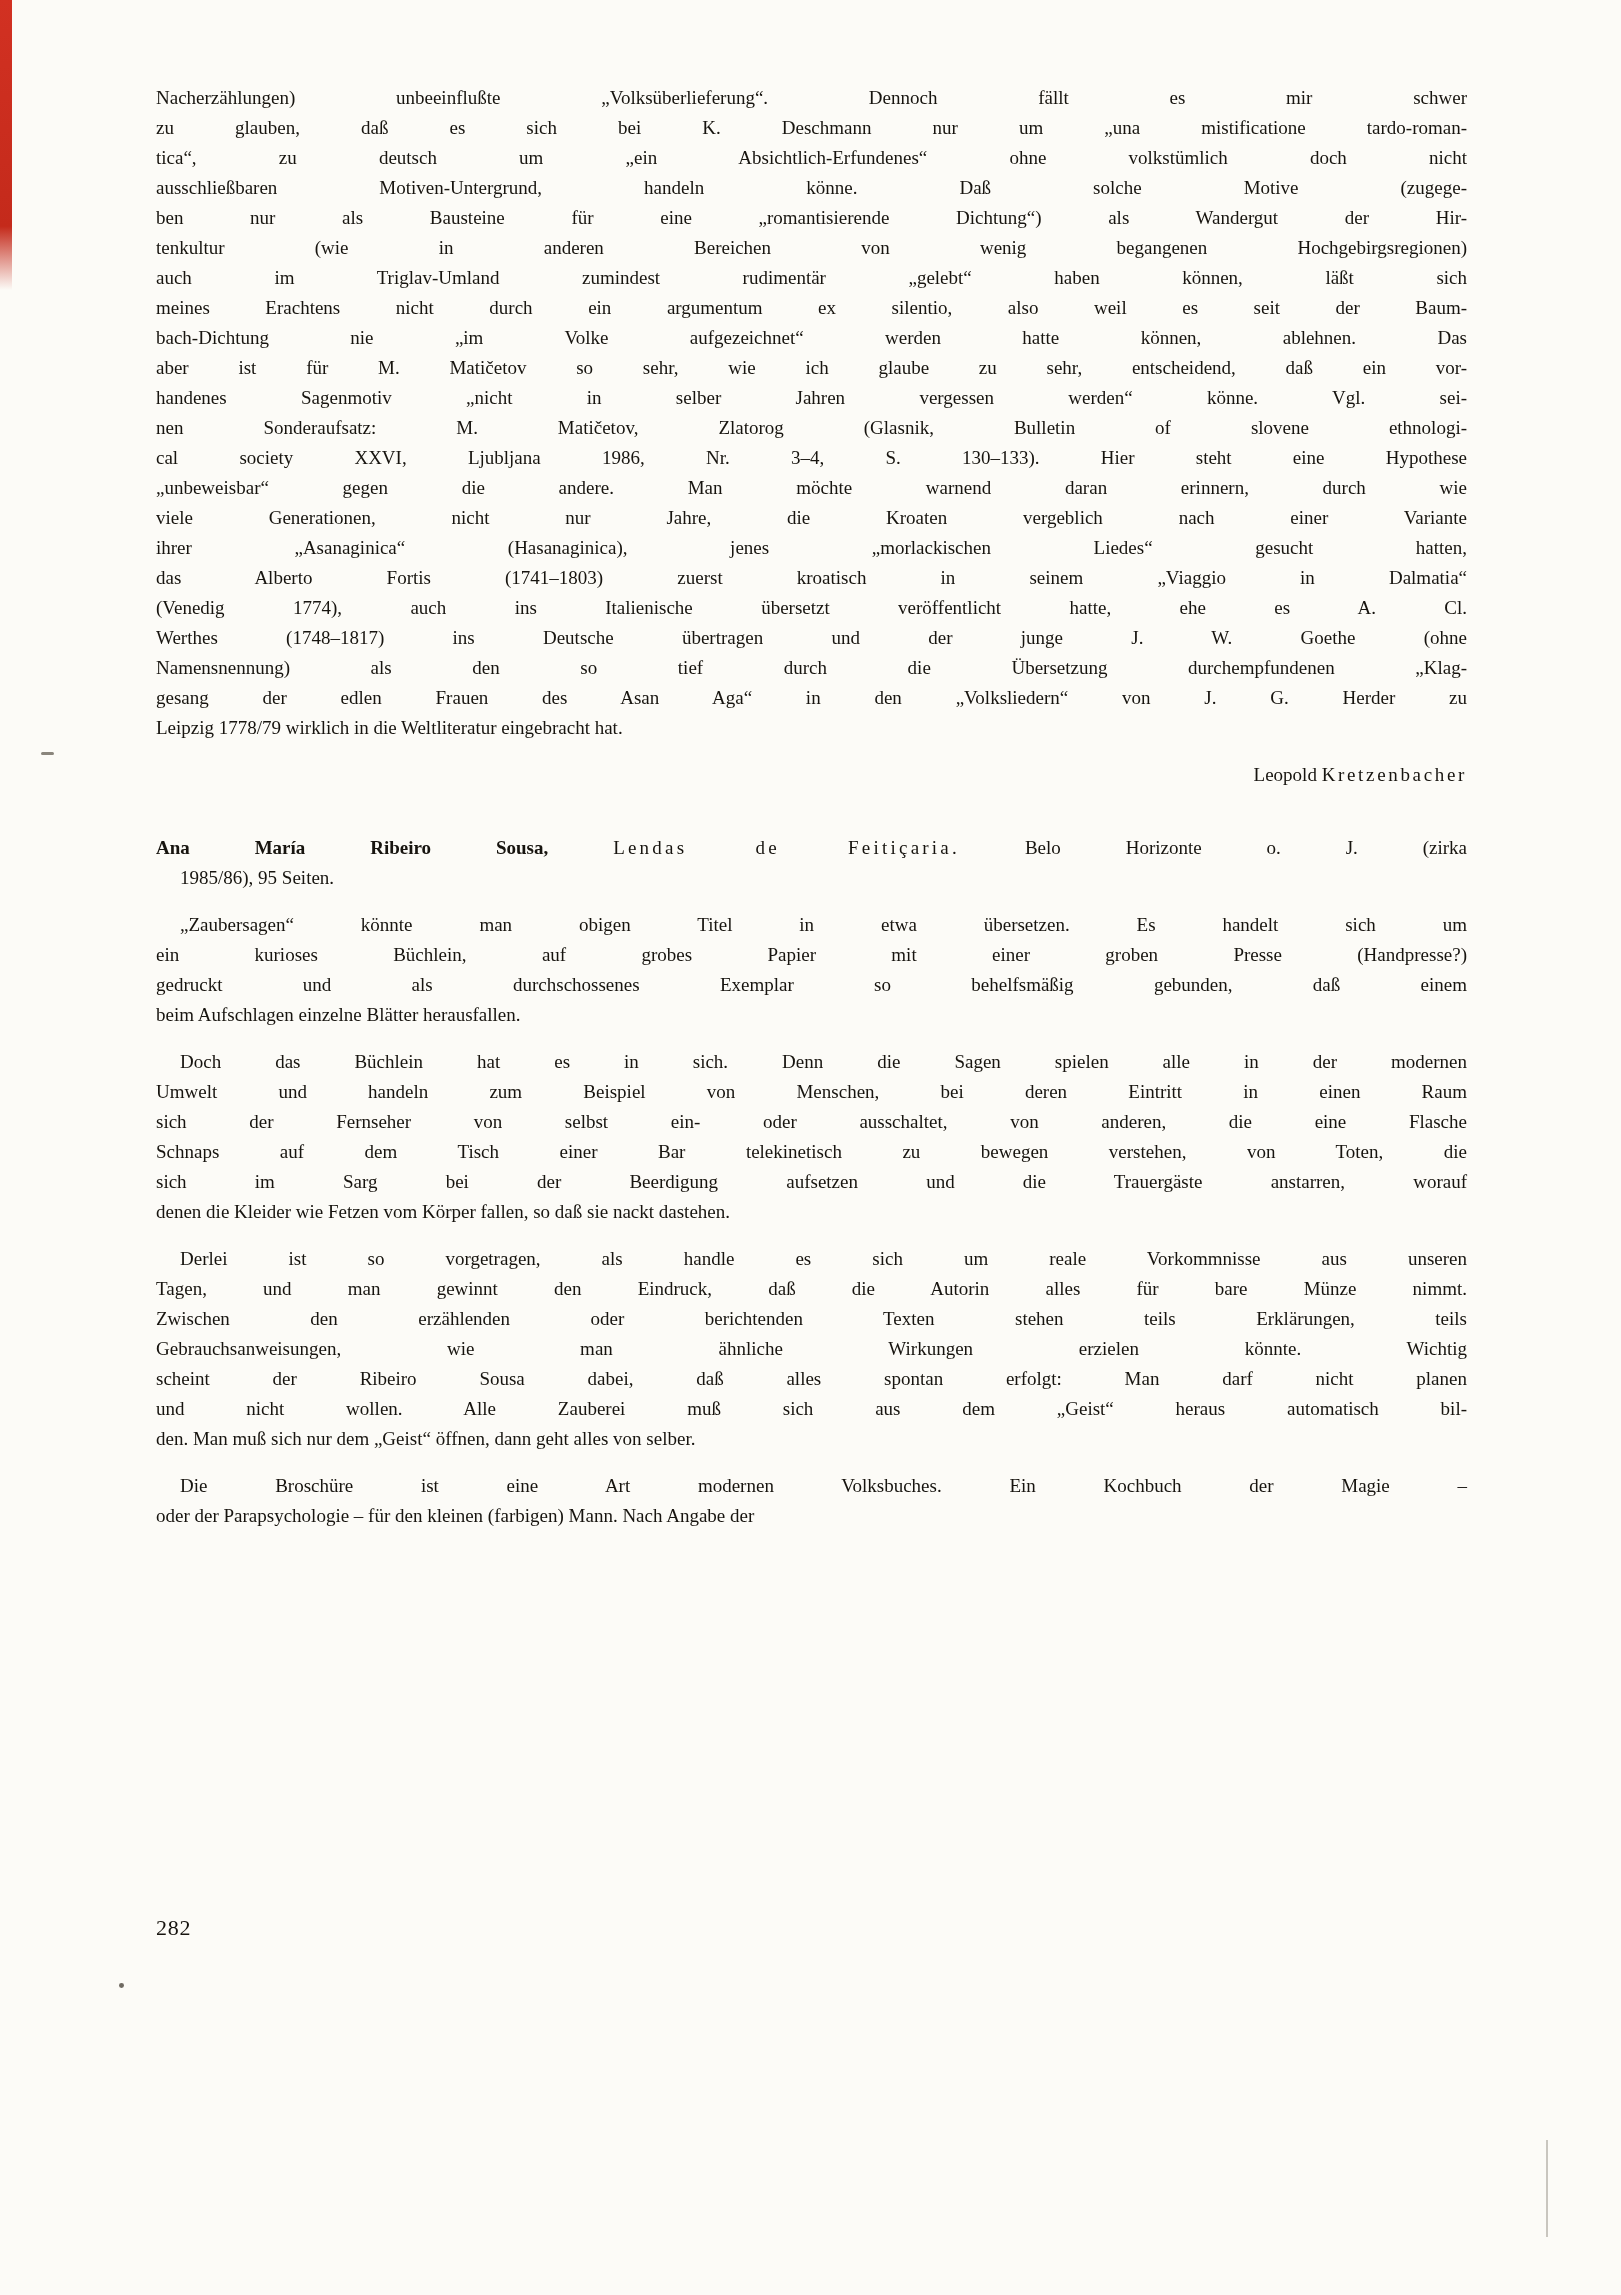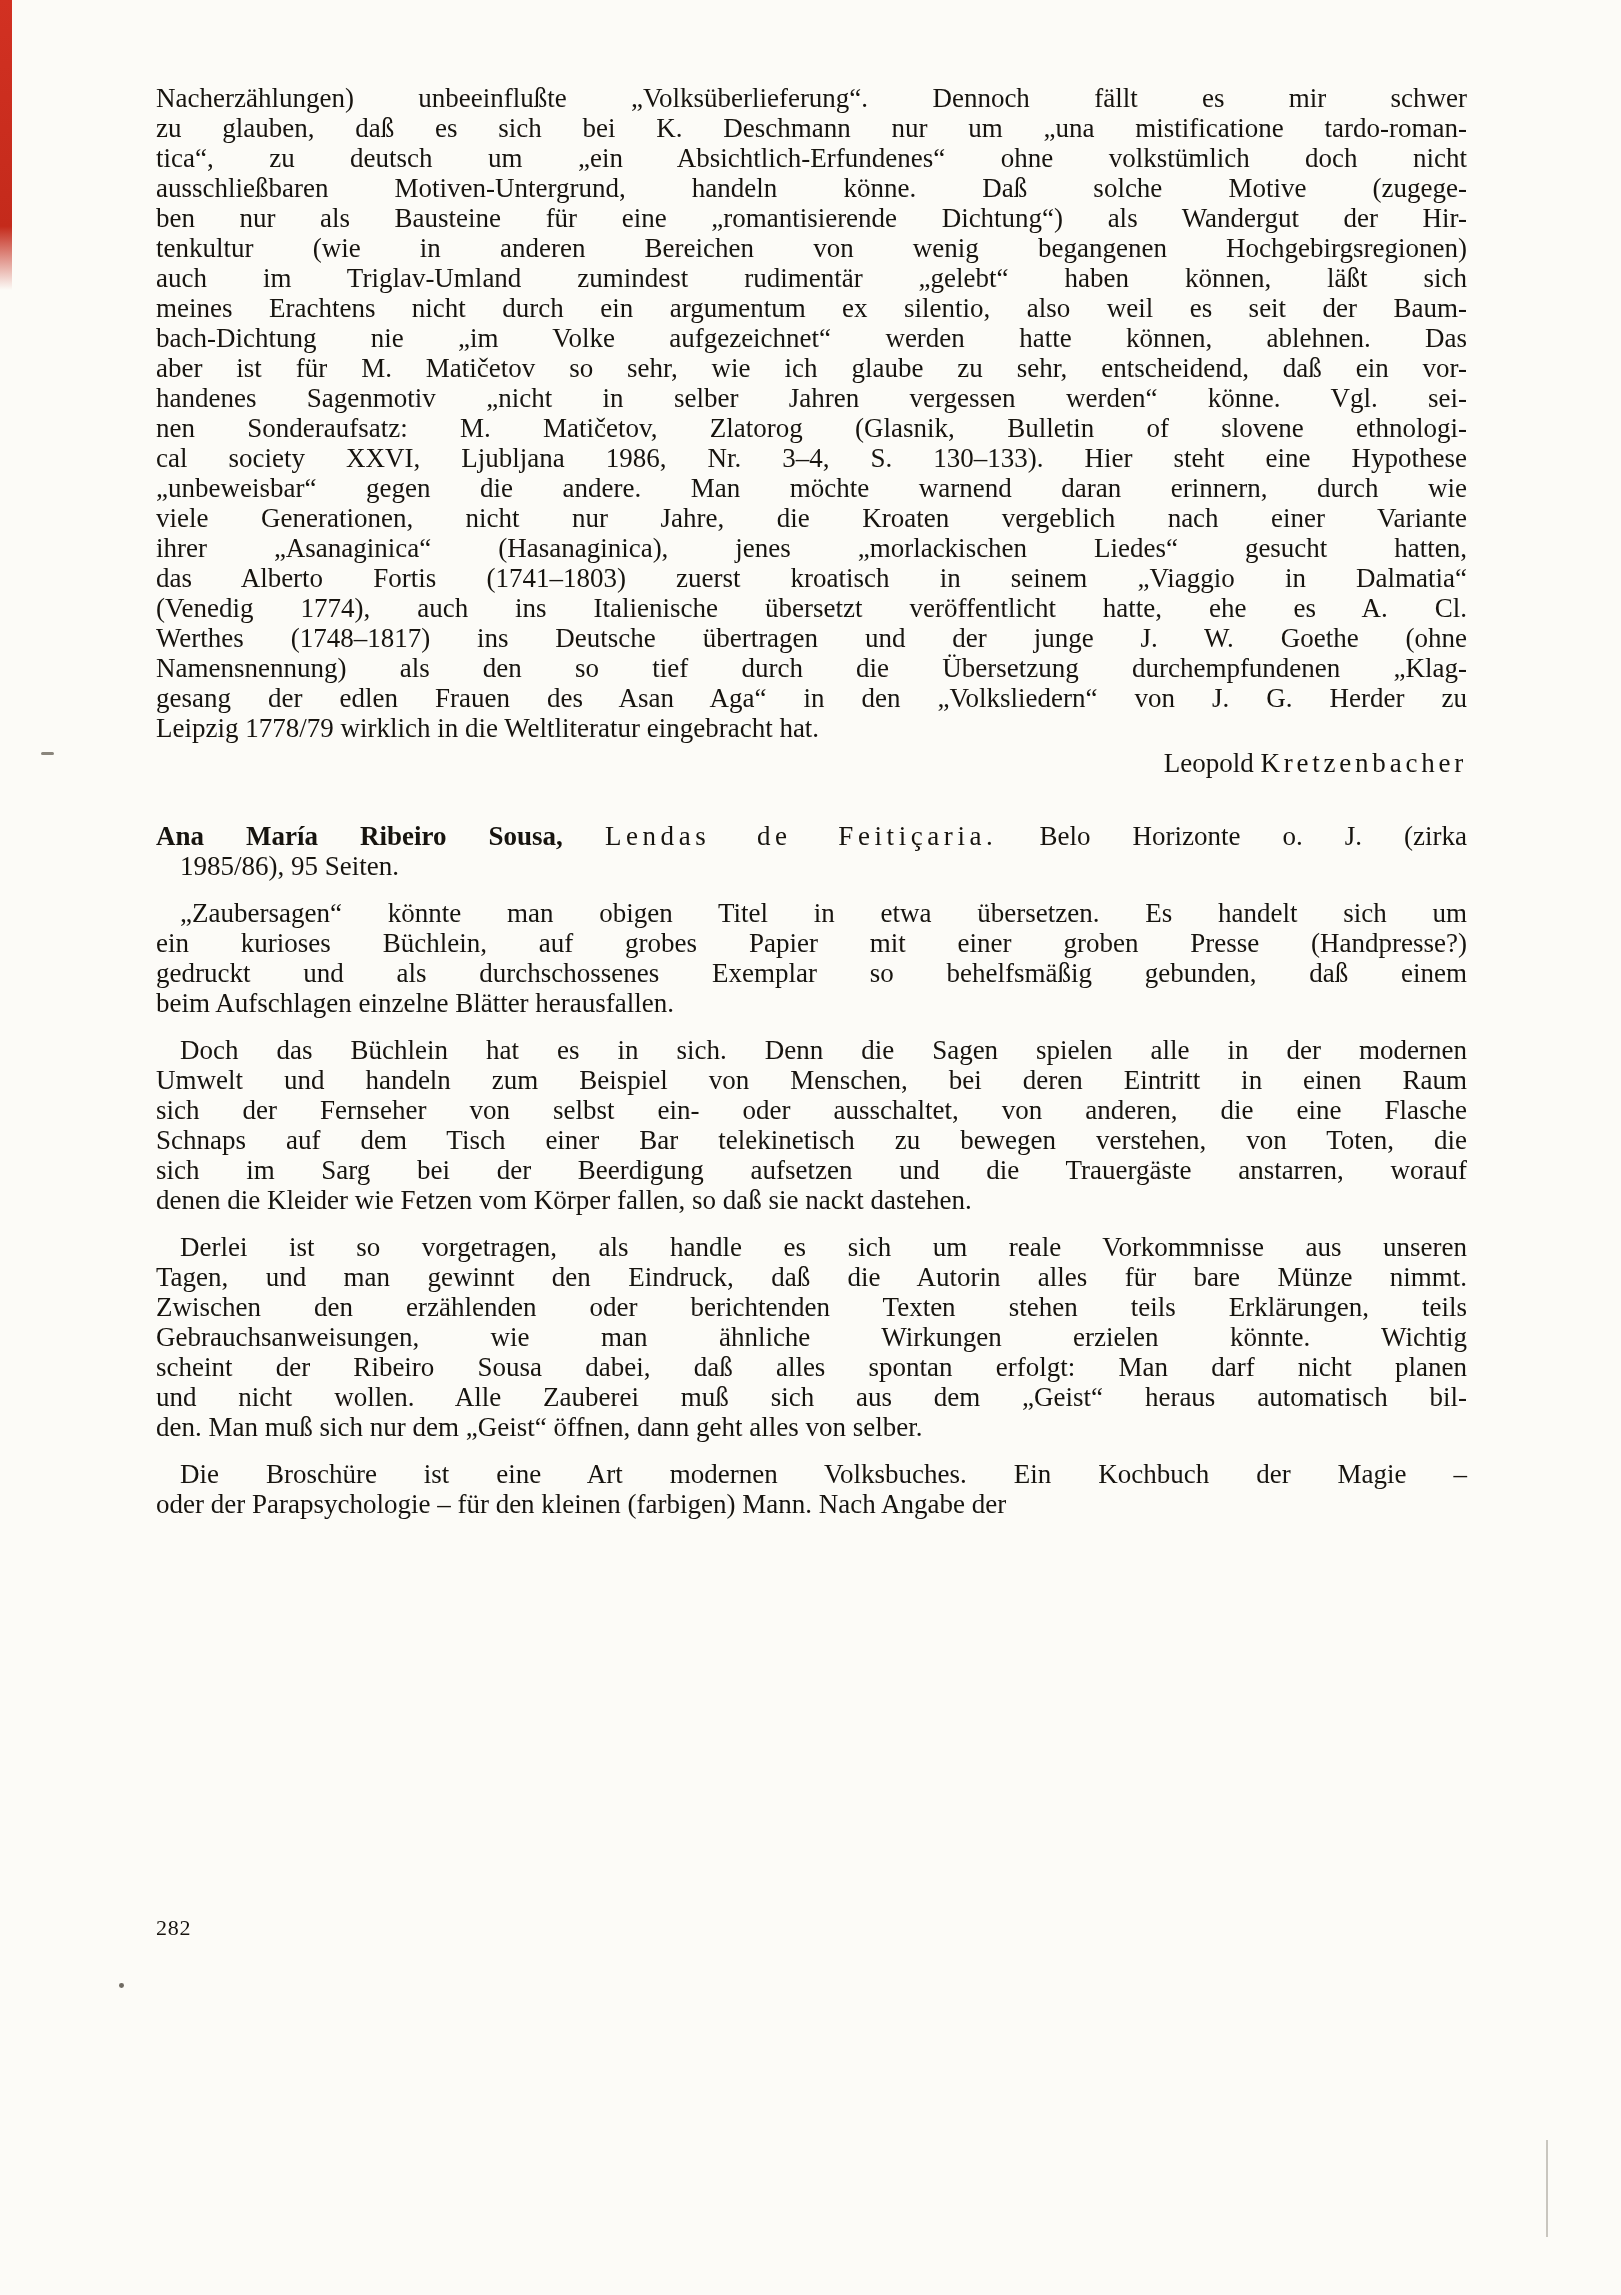--- a/index.html
+++ b/index.html
@@ -32,33 +32,33 @@
     border-radius: 50%;
   }
   .edge-line {
     position: absolute; left: 1546px; top: 2140px;
     width: 1.6px; height: 97px; background: #c9c6bf;
   }
   .textblock {
     position: absolute;
     left: 156px; top: 83px;
     width: 1311px;
-    font-size: 27px;
+    font-size: 19px;
     line-height: 30px;
     text-rendering: optimizeLegibility;
   }
   .line {
     text-align: justify;
     text-align-last: justify;
   }
   .line.last { text-align-last: left; }
   .line.indent { text-indent: 24px; }
   .signature {
     text-align: right;
-    margin-top: 5px;
+    margin-top: 17px;
   }
   .sig-last { letter-spacing: 0.14em; }
   .heading { margin-top: 43px; }
   .heading .hline1 {
     text-align: justify;
     text-align-last: justify;
   }
   .heading .author { font-weight: bold; }
   .heading .title-spaced { letter-spacing: 0.17em; }
   .heading .hline2 { padding-left: 24px; }

